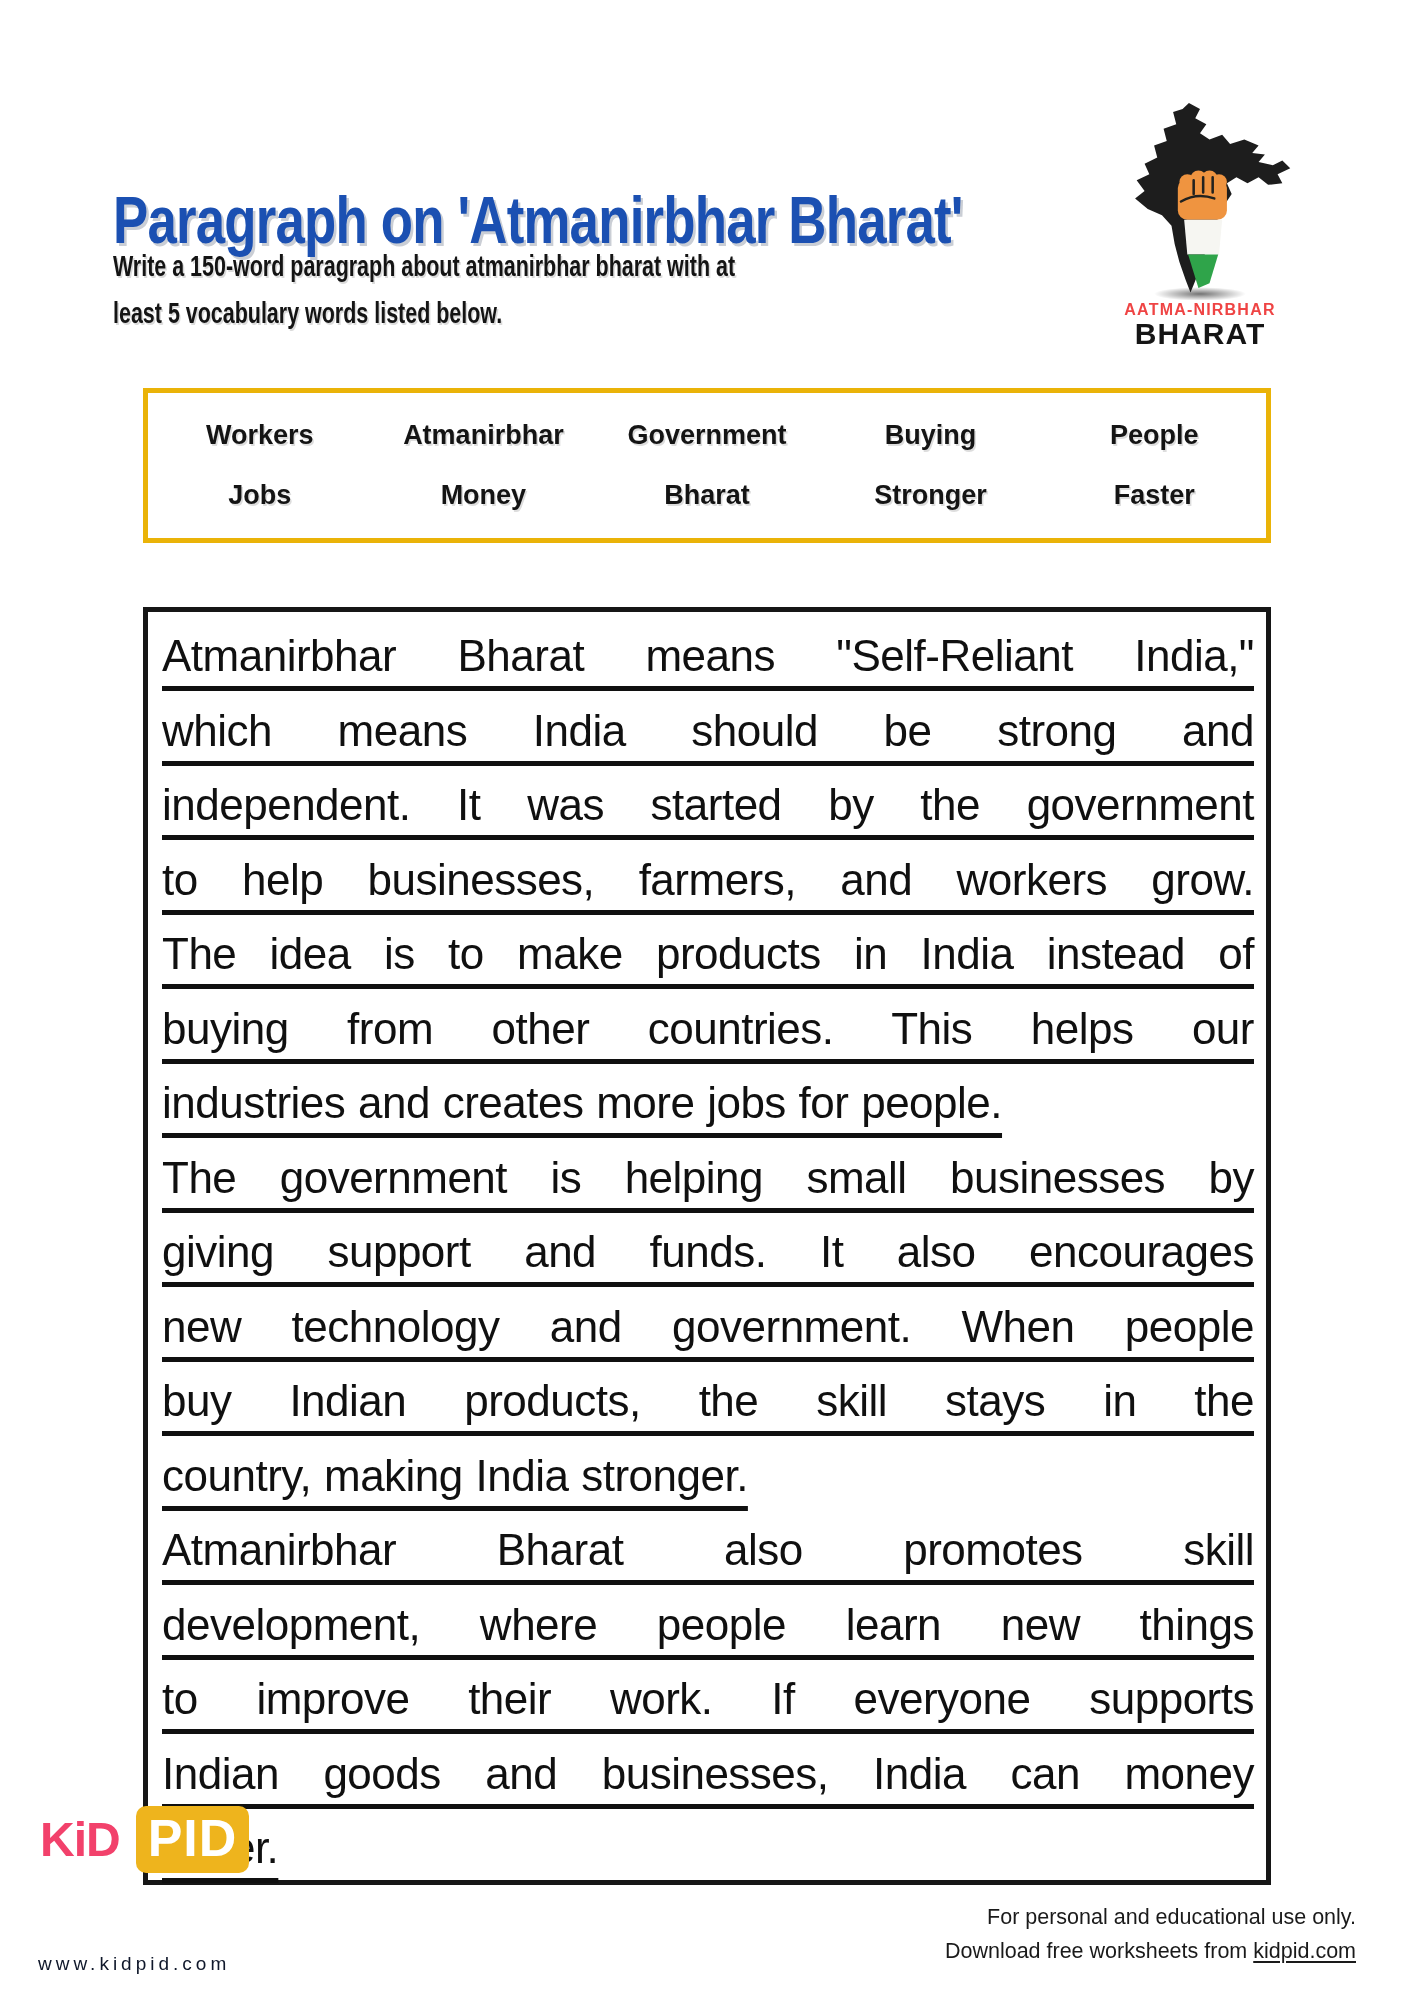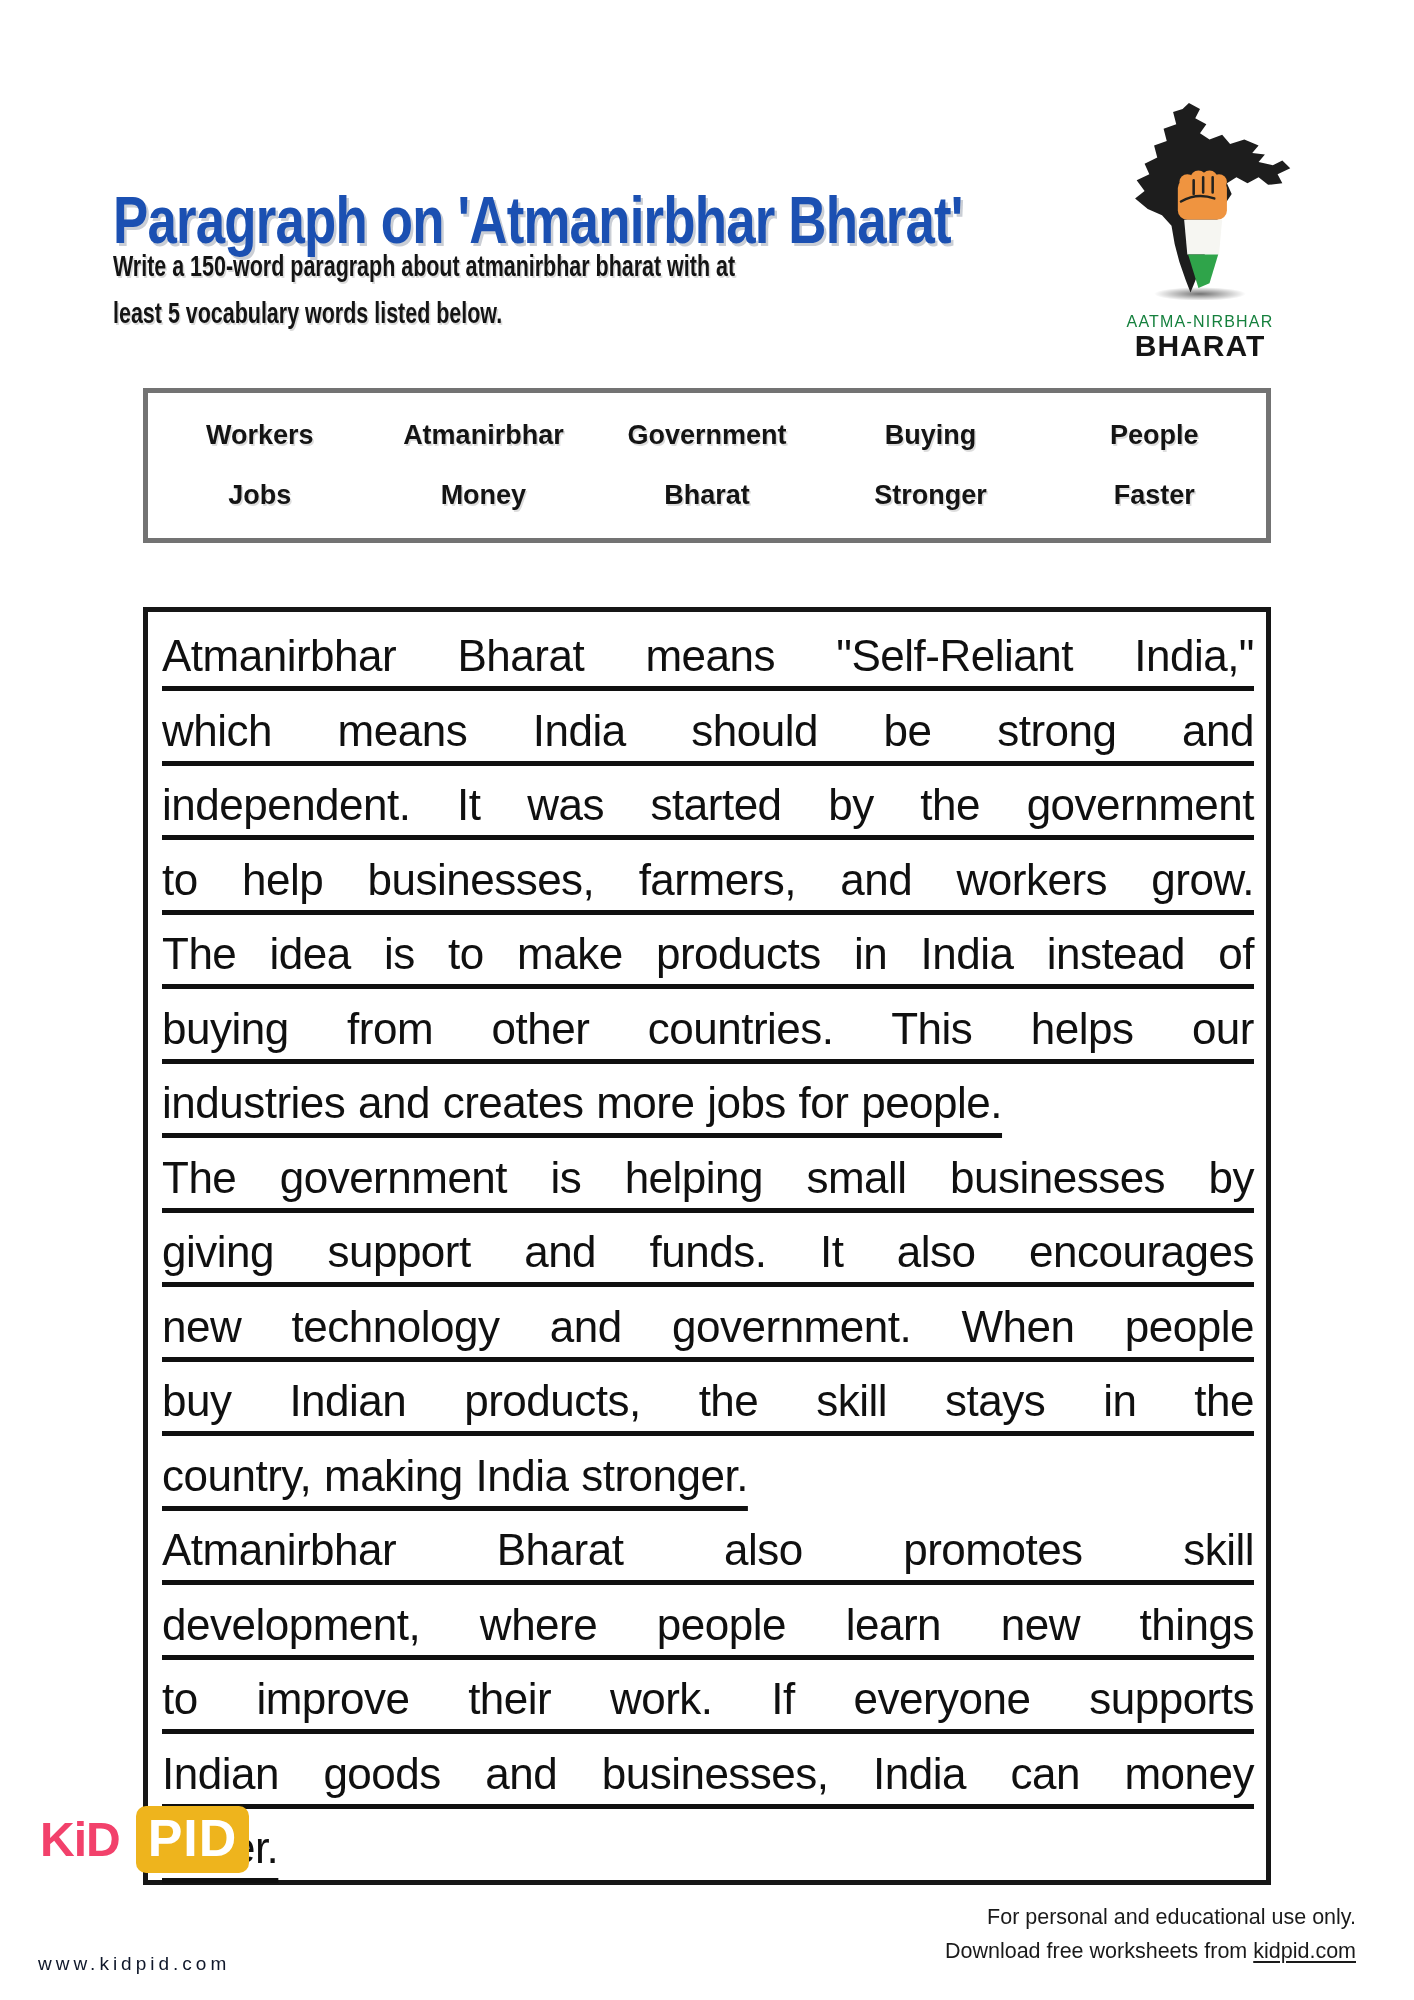--- a/index.html
+++ b/index.html
@@ -19,32 +19,32 @@
   .subtitle {
     position:absolute; left:113px; top:243px;
     font-size:29px; font-weight:800; line-height:47px; white-space:nowrap;
     transform:scaleX(.74); transform-origin:left top;
     text-shadow:2px 2px 0 rgba(160,160,160,.38);
   }
 
   
   .logo { position:absolute; left:1090px; top:100px; width:220px; text-align:center; }
   .logo svg { display:block; margin:0 auto; }
-  .logo .cap1 { font-size:16px; letter-spacing:1.2px; color:#15803d; margin-top:13px; }
+  .logo .cap1 { font-size:16px; letter-spacing:1.2px; color:#ef4444; margin-top:1px;font-weight:bold; }
   .logo .cap2 { font-size:30px; font-weight:900; letter-spacing:1px; color:#151515; margin-top:-2px; }
   .map-fill { fill:var(--map-color,#1d1d1d); }
   .f-saffron { fill:var(--saffron,#ef9440); }
   .f-white  { fill:#f6f6f2; }
   .f-green  { fill:var(--flag-green,#2fa44a); }
   .fist-line { stroke:#22221f; stroke-width:1.6; fill:none; stroke-linecap:round; }
 
   
   .vocab-box {
     position:absolute; left:143px; top:388px; width:1128px; height:155px;
-    border:5px solid #737373; box-sizing:border-box;
+    border:5px solid #eab308; box-sizing:border-box;
     display:grid; grid-template-columns:repeat(5,1fr); grid-template-rows:1fr 1fr;
     align-items:center; justify-items:center; padding:12px 0;
   }
   .vword { font-size:27px; font-weight:700; text-shadow:1.5px 1.5px 0 rgba(170,170,170,.4); }
 
   
   .essay-box {
     position:absolute; left:143px; top:607px; width:1128px; height:1278px;
     border:5px solid #161616; box-sizing:border-box;
     padding:7px 12px 0 14px;

